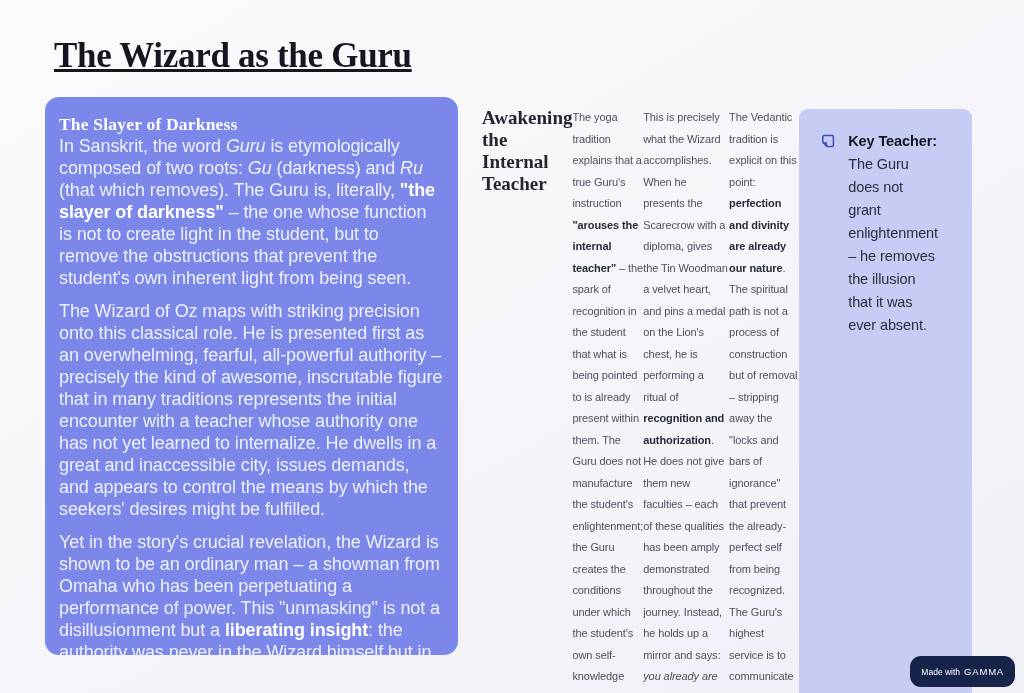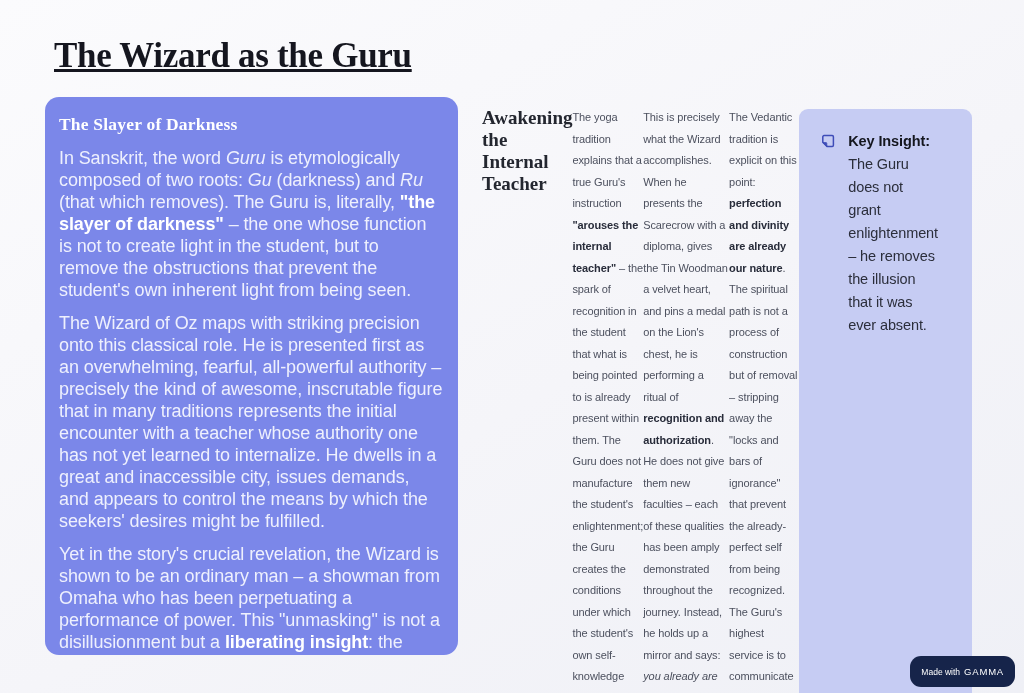--- a/index.html
+++ b/index.html
@@ -21,21 +21,21 @@
 
   
   .card {
     position:absolute; left:45px; top:97px; width:413px; height:558px;
     background:#7b87e9; border-radius:14px;
     padding:17px 15px 0 14px; overflow:hidden;
   }
   .card h2 {
     font-family:"Liberation Serif","DejaVu Serif",serif;
     font-size:17.5px; font-weight:700; color:#ffffff;
-    letter-spacing:0.2px; margin-bottom:12px;
+    letter-spacing:0.2px; 
   }
   .card p {
     font-size:18px; line-height:22px; letter-spacing:-0.1px;
     color:#eef0fd; margin-bottom:11px;
   }
   .card .b { font-weight:700; color:#ffffff; }
 
   
   .right-col {
     position:absolute; left:482px; top:107px; width:490px;
@@ -95,21 +95,21 @@
     <p><span>This is precisely what the Wizard accomplishes. When he presents the Scarecrow with a diploma, gives the Tin Woodman a velvet heart, and pins a medal on the Lion's chest, he is performing a ritual of </span><span class="b">recognition and authorization</span><span>. He does not give them new faculties – each of these qualities has been amply demonstrated throughout the journey. Instead, he holds up a mirror and says: </span><span class="i">you already are what you have been seeking to become.</span></p>
     <p><span>The Vedantic tradition is explicit on this point: </span><span class="b">perfection and divinity are already our nature</span><span>. The spiritual path is not a process of construction but of removal – stripping away the "locks and bars of ignorance" that prevent the already-perfect self from being recognized. The Guru's highest service is to communicate this truth in a form the student can finally receive.</span></p>
 
     <div class="key-box">
       <span class="icon">
         <svg width="16" height="16" viewBox="0 0 16 16">
           <path d="M4 2.6 h8.2 a1.2 1.2 0 0 1 1.2 1.2 v8.4 a1.2 1.2 0 0 1 -1.2 1.2 H7 L2.8 9.2 V3.8 A1.2 1.2 0 0 1 4 2.6 Z" fill="none" stroke="#3e4cb8" stroke-width="1.5" stroke-linejoin="round"></path>
           <path d="M2.8 9.6 h3.2 a0.8 0.8 0 0 1 0.8 0.8 v3 z" fill="#3e4cb8" stroke="#3e4cb8" stroke-width="0.8" stroke-linejoin="round"></path>
         </svg>
       </span>
-      <div class="key-text"><span class="b">Key Insight:</span><span> The Guru does not grant enlightenment – he removes the illusion that it was ever absent.</span></div>
+      <div class="key-text"><span class="b">Key Teacher:</span><span> The Guru does not grant enlightenment – he removes the illusion that it was ever absent.</span></div>
     </div>
   </section>
 
   <a class="badge">
     <span class="prefix">Made with</span>
     <span class="brand">GAMMA</span>
   </a>
 
 </div>
 

